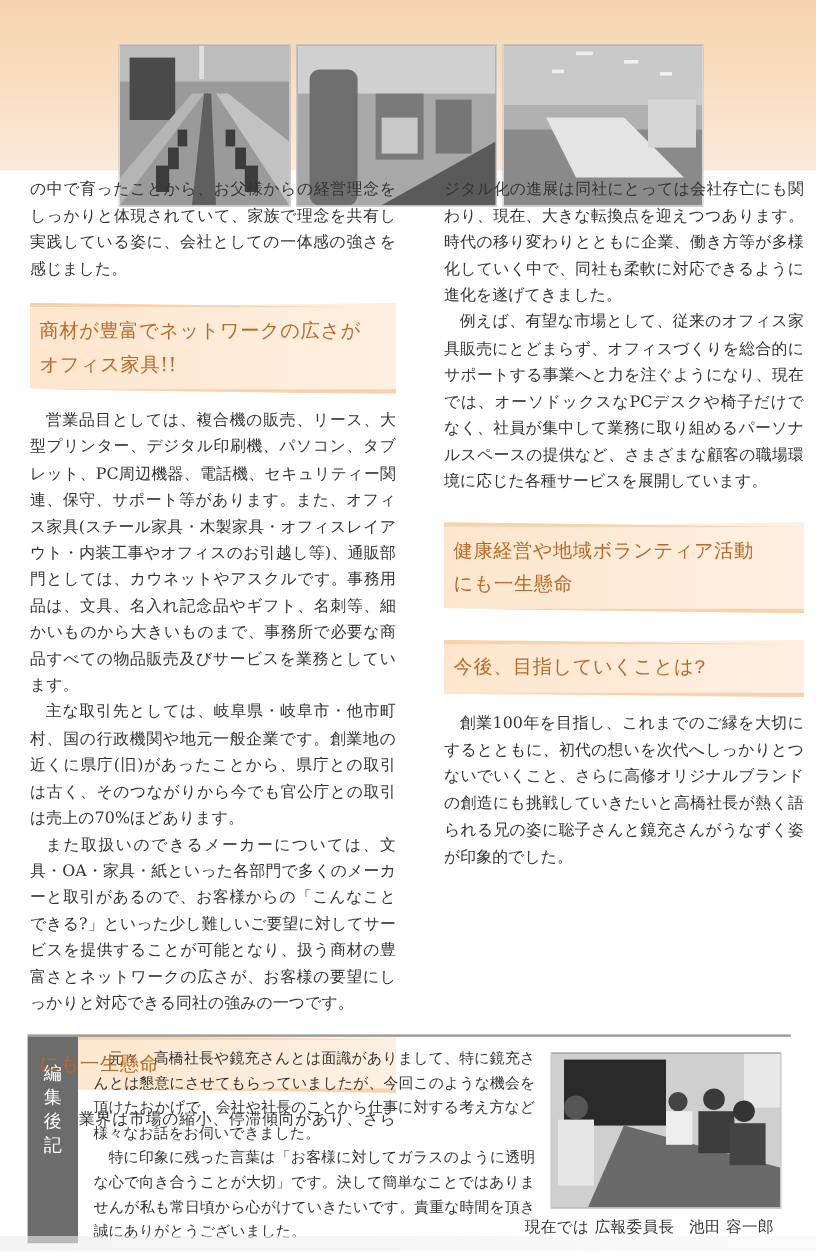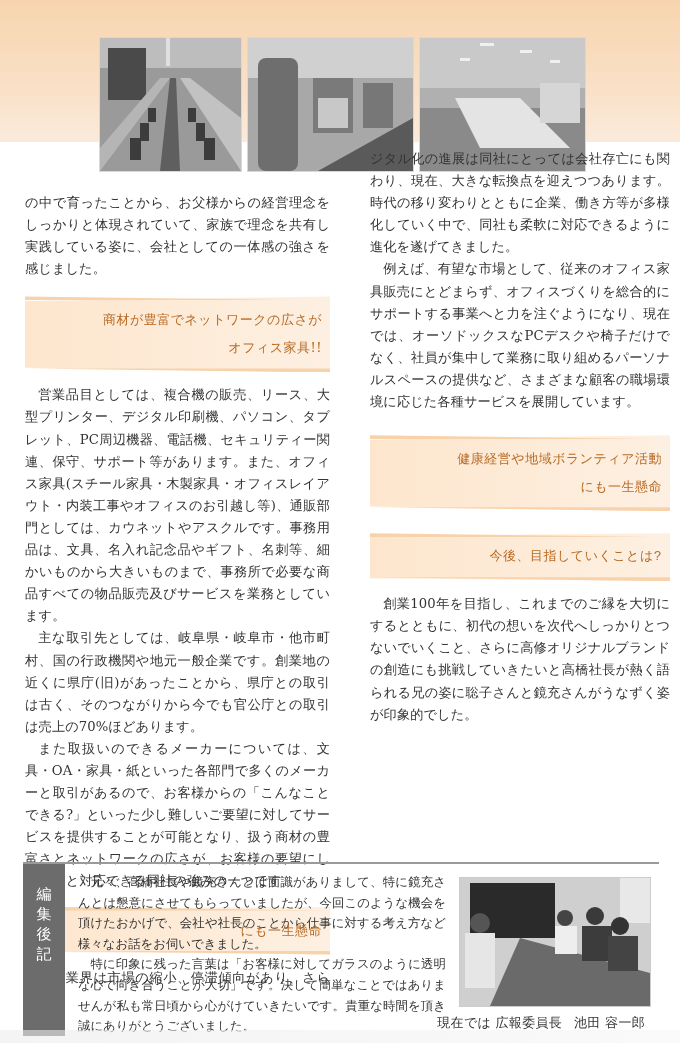--- a/index.html
+++ b/index.html
@@ -16,26 +16,26 @@
   .photo-strip { position: absolute; top: 37px; left: 0; width: 680px; height: 134px; }
   .photo {
     position: absolute; top: 0; height: 133px; border: 1px solid #d8d8d8;
     background: #888; overflow: hidden;
   }
   .photo svg { display: block; width: 100%; height: 100%; }
 
   .col { position: absolute; font-size: 13.2px; line-height: 22.1px; letter-spacing: 0.1px; }
   .col p { margin: 0; text-align: justify; }
   .col p.indent { text-indent: 1em; }
-  .col-left { left: 25px; top: 148px; width: 305px; margin-top: 44px; }
+  .col-left { left: 25px; top: 148px; width: 305px; }
   .col-right { left: 360px; top: 148px; width: 300px; margin-left: 10px; }
 
   .heading {
     position: relative; margin: 16px 0 12px 0;
-    color: #b86a24; font-size: 13px; line-height: 28px; text-align: right;
+    color: #b86a24; font-size: 16px; line-height: 28px; text-align: left;
     padding: 10px 8px 10px 8px; letter-spacing: 0.5px;
   }
   .heading .hbg {
     position: absolute; left: 0; right: 0; top: 0; bottom: 0;
     background: linear-gradient(90deg, #fde6cd 0%, #fdf0e2 100%);
     clip-path: polygon(0% 6%, 100% 0%, 100% 100%, 0% 94%);
     z-index: 0;
   }
   .heading .hbg-edge {
     position: absolute; left: 0; right: 0; height: 4px; background: #f8d2ab; z-index: 0;

